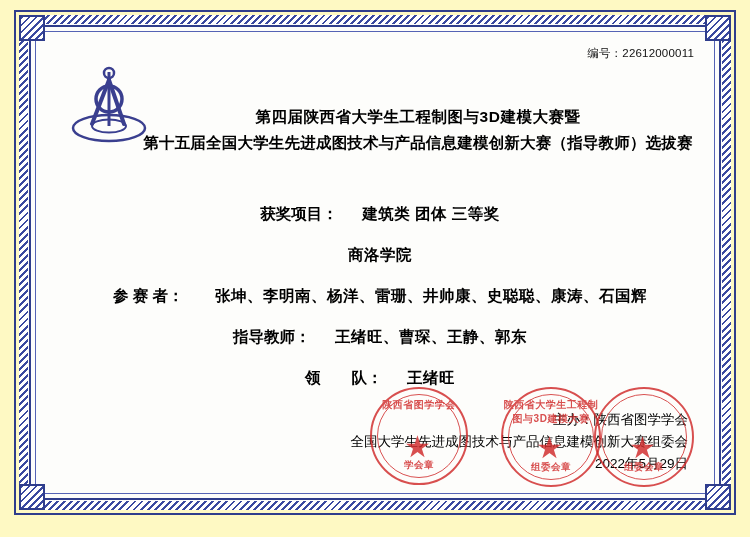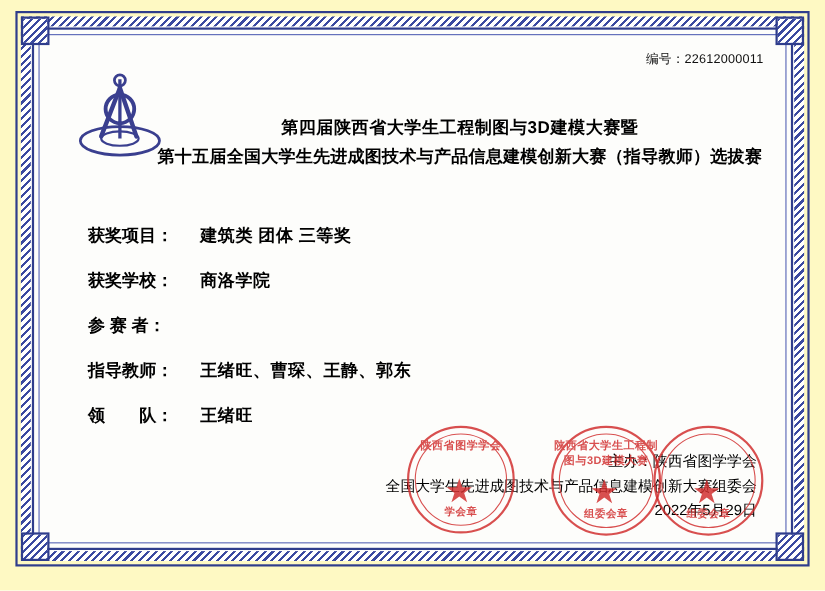--- a/index.html
+++ b/index.html
@@ -159,20 +159,21 @@
     left: 40px;
     right: 30px;
     top: 168px;
   }
   .field-row {
     display: flex;
     align-items: baseline;
     margin-bottom: 20px;
     font-size: 15.5px;
     color: #000;
+    justify-content: center;
   }
   .field-label {
     width: 102px;
     flex: 0 0 102px;
     font-weight: bold;
     letter-spacing: 0px;
     white-space: nowrap;
   }
   .field-value {
     font-weight: bold;
@@ -283,25 +284,25 @@
       <div class="head-line2">第十五届全国大学生先进成图技术与产品信息建模创新大赛（指导教师）选拔赛</div>
     </div>
 
 
     <div class="fields">
       <div class="field-row">
         <div class="field-label">获奖项目：</div>
         <div class="field-value">建筑类 团体 三等奖</div>
       </div>
       <div class="field-row">
-        <div class="field-label">获奖学校：</div>
         <div class="field-value">商洛学院</div>
       </div>
       <div class="field-row">
         <div class="field-label">参 赛 者：</div>
+        <div class="field-value">张坤、李明南、杨洋、雷珊、井帅康、史聪聪、康涛、石国辉</div>
       </div>
       <div class="field-row">
         <div class="field-label">指导教师：</div>
         <div class="field-value">王绪旺、曹琛、王静、郭东</div>
       </div>
       <div class="field-row">
         <div class="field-label">领　　队：</div>
         <div class="field-value">王绪旺</div>
       </div>
     </div>

